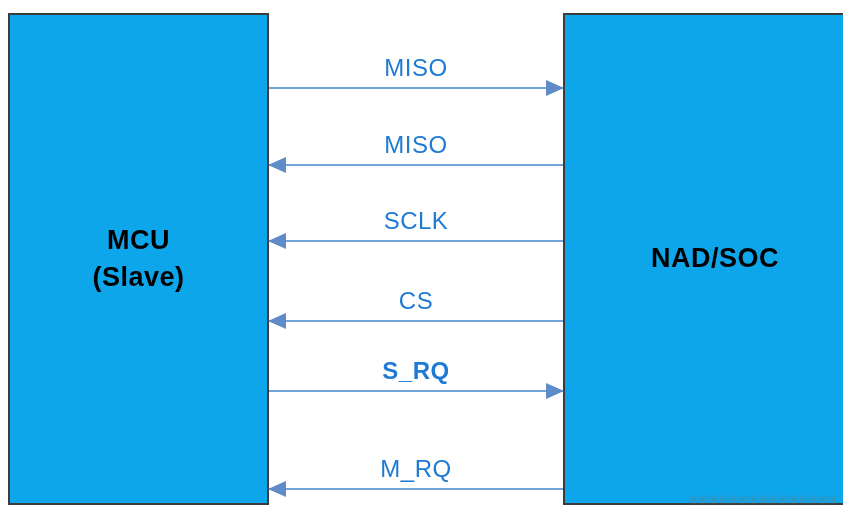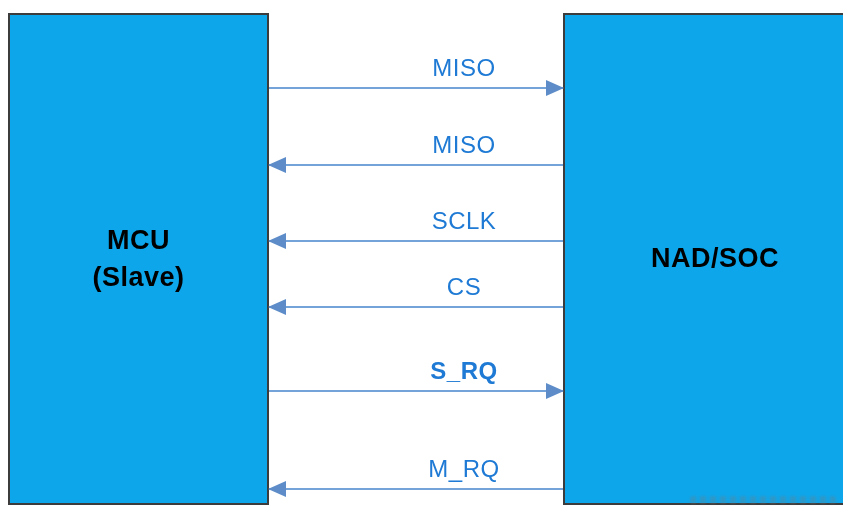--- a/index.html
+++ b/index.html
@@ -51,21 +51,20 @@
   }
   .sig-label {
     position: absolute;
     bottom: 7px;
     width: 100%;
     text-align: center;
     font-size: 24px;
     color: #1E7AD4;
     letter-spacing: 0.5px;
     white-space: nowrap;
-    padding-left: 48px;
   }
   .head {
     position: absolute;
     top: 50%;
     transform: translateY(-50%);
     width: 0; height: 0;
     border-top: 8px solid transparent;
     border-bottom: 8px solid transparent;
   }
   .head-right { right: -1px; border-left: 18px solid #5E8CC9; }
@@ -113,21 +112,21 @@
     <div class="sig-line"></div>
     <span class="head head-left"></span>
   </div>
 
   <div class="signal" style="top: 240px;">
     <div class="sig-label">SCLK</div>
     <div class="sig-line"></div>
     <span class="head head-left"></span>
   </div>
 
-  <div class="signal" style="top: 306px;">
+  <div class="signal" style="top: 320px;">
     <div class="sig-label">CS</div>
     <div class="sig-line"></div>
     <span class="head head-left"></span>
   </div>
 
   <div class="signal" style="top: 390px; font-weight: bold;">
     <div class="sig-label">S_RQ</div>
     <div class="sig-line"></div>
     <span class="head head-right"></span>
   </div>

